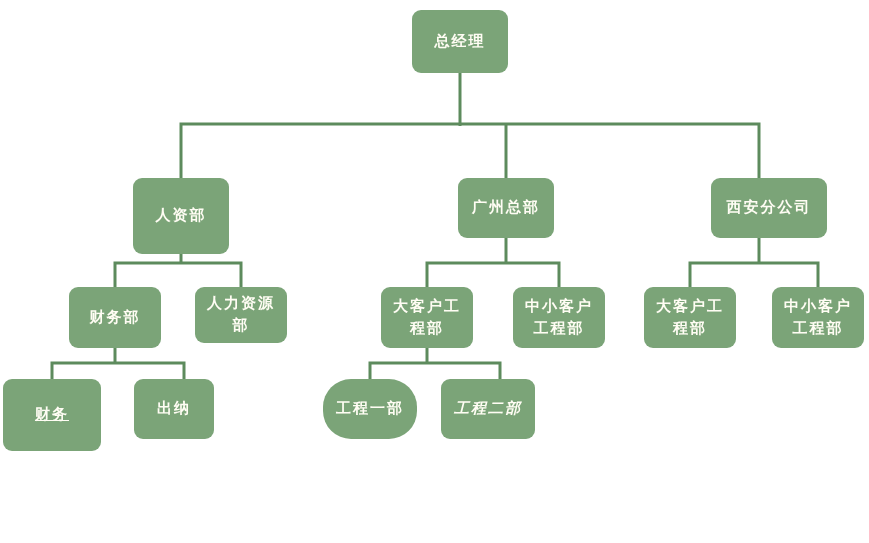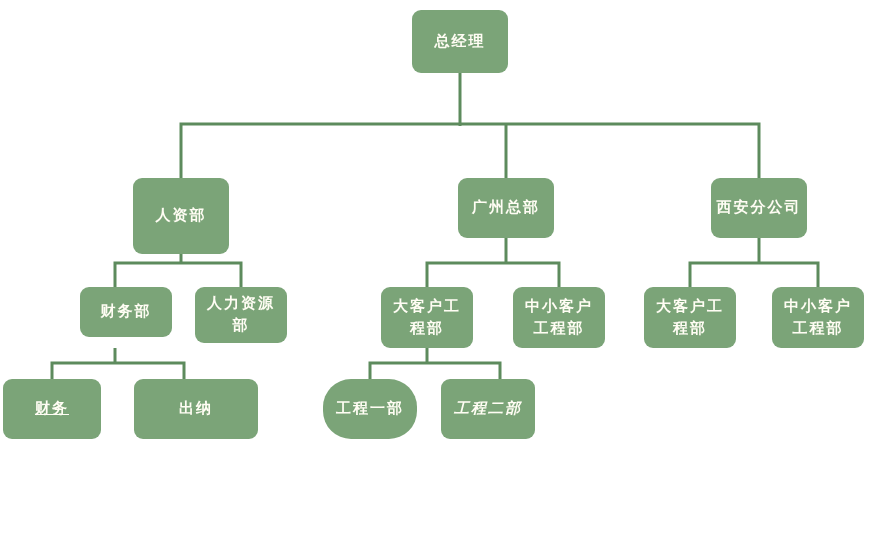--- a/index.html
+++ b/index.html
@@ -41,29 +41,29 @@
     align-items: center;
     justify-content: center;
     text-align: center;
     padding: 2px 6px;
   }
   .node.oneline { white-space: nowrap; }
   
   .n-gm      { left: 412px; top: 10px;  width: 96px;  height: 63px; text-align: center; }
   .n-hr      { left: 133px; top: 178px; width: 96px;  height: 76px; }
   .n-gz      { left: 458px; top: 178px; width: 96px;  height: 60px; }
-  .n-xa      { left: 711px; top: 178px; width: 96px;  height: 60px; }
-  .n-findept { left: 69px;  top: 287px; width: 92px;  height: 50px; margin-left: 11px; }
+  .n-xa      { left: 711px; top: 178px; width: 116px;  height: 60px; }
+  .n-findept { left: 69px;  top: 287px; width: 92px;  height: 61px; }
   .n-hres    { left: 195px; top: 287px; width: 92px;  height: 56px; }
   .n-gzkey   { left: 381px; top: 287px; width: 92px;  height: 61px; }
   .n-gzsme   { left: 513px; top: 287px; width: 92px;  height: 61px; }
   .n-xakey   { left: 644px; top: 287px; width: 92px;  height: 61px; }
   .n-xasme   { left: 772px; top: 287px; width: 92px;  height: 61px; }
-  .n-fin     { left: 3px;   top: 379px; width: 98px;  height: 60px; text-decoration: underline; }
-  .n-cash    { left: 134px; top: 379px; width: 124px; height: 60px; }
+  .n-fin     { left: 3px;   top: 379px; width: 98px;  height: 72px; text-decoration: underline; }
+  .n-cash    { left: 134px; top: 379px; width: 80px; height: 60px; }
   .n-eng1    { left: 323px; top: 379px; width: 94px;  height: 60px; border-radius: 28px; }
   .n-eng2    { left: 441px; top: 379px; width: 94px;  height: 60px; font-style: italic; }
 </style>
 </head>
 <body>
 
 <div class="canvas">
 
   <svg class="connectors" viewBox="0 0 869 543" xmlns="http://www.w3.org/2000/svg">
 

